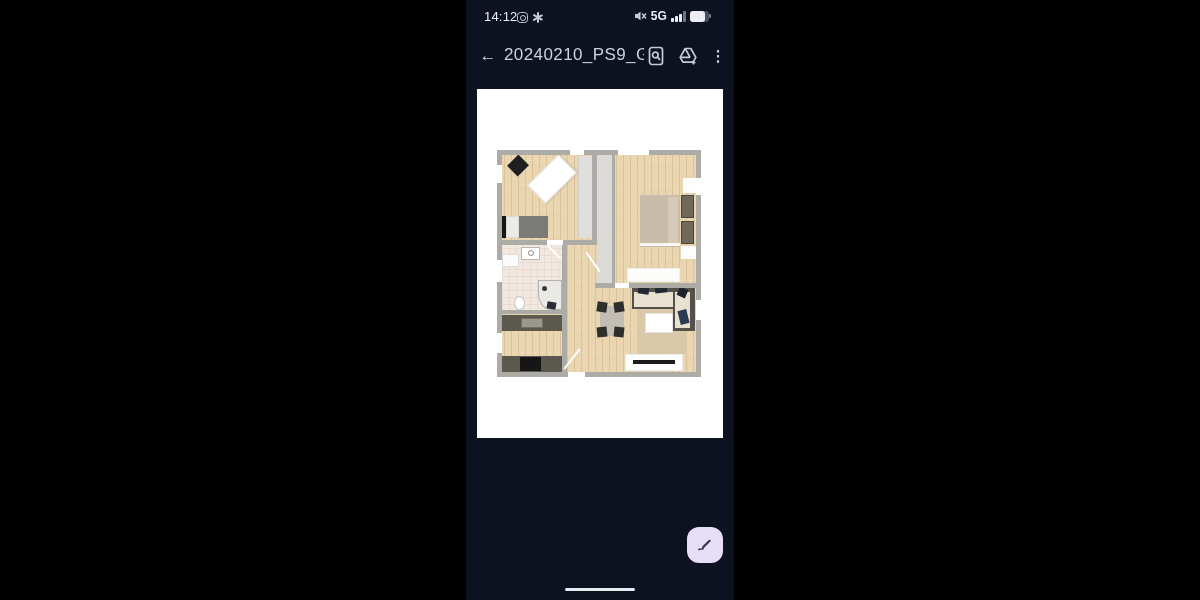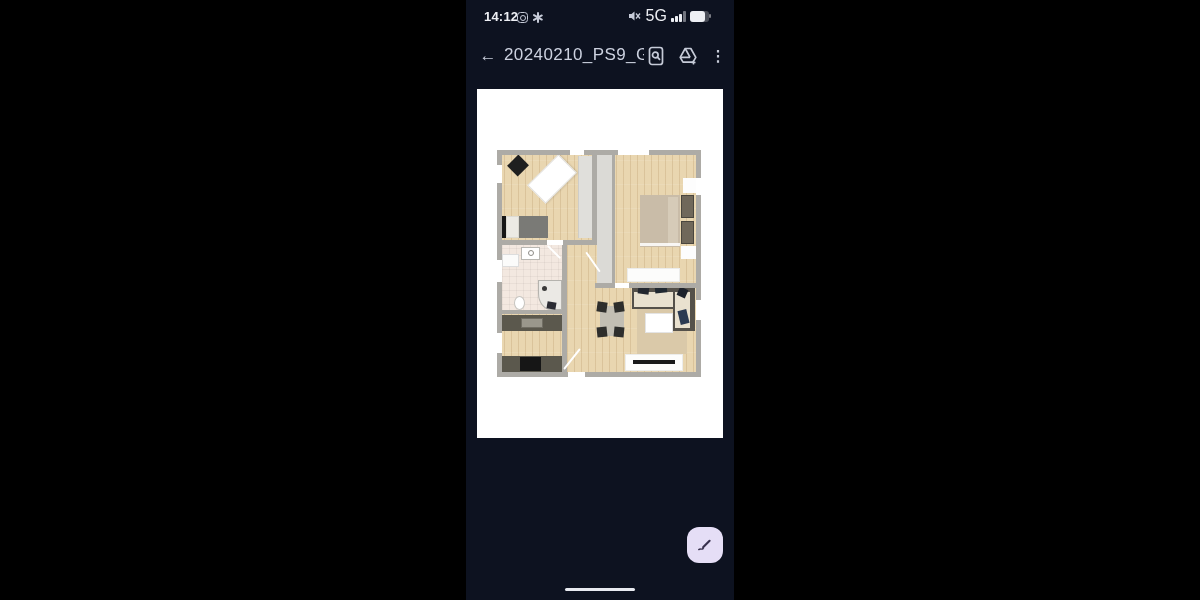--- a/index.html
+++ b/index.html
@@ -9,29 +9,29 @@
     --wall:#adaba6; --wood:#e9d6b0; --bath-floor:#f3e8e0; --strip:#dbdad6;
     --counter:#5b584d; --rug:#dac9a9; --sofa-frame:#55514a; --sofa-cushion:#e9e1cf;
     --bed-beige:#c9bca8; --dark:#1b1b1b;
   }
   *{margin:0;padding:0;box-sizing:border-box;}
   html,body{width:1200px;height:600px;overflow:hidden;}
   body{background:var(--outer-bg);font-family:"Liberation Sans",sans-serif;position:relative;}
   .screen{position:absolute;left:466px;top:0;width:268px;height:600px;background:var(--screen-bg);}
   
   .statusbar{position:absolute;left:0;top:0;width:100%;height:32px;}
-  .sb-time{position:absolute;left:18px;top:9px;font-size:13px;font-weight:700;color:var(--status-color);letter-spacing:.2px;}
+  .sb-time{position:absolute;left:18px;top:9px;font-size:13px;font-weight:400;color:var(--status-color);letter-spacing:.2px;}
   .sb-insta{position:absolute;left:51px;top:12px;width:11px;height:11px;border:1.4px solid var(--icon-color);border-radius:3.5px;}
   .sb-insta::after{content:"";position:absolute;left:2.2px;top:2.2px;width:4px;height:4px;border:1.2px solid var(--icon-color);border-radius:50%;}
   .sb-star{position:absolute;left:66px;top:11px;width:11px;height:13px;}
   .sb-star i{position:absolute;left:5px;top:1px;width:1.6px;height:11px;background:var(--icon-color);border-radius:1px;}
   .sb-star i:nth-child(2){transform:rotate(60deg);}
   .sb-star i:nth-child(3){transform:rotate(-60deg);}
   .sb-right{position:absolute;right:22px;top:8px;height:16px;display:flex;align-items:center;gap:4px;}
-  .sb-5g{font-size:16px;font-weight:400;color:var(--status-color);letter-spacing:.2px;}
+  .sb-5g{font-size:12px;font-weight:700;color:var(--status-color);letter-spacing:.2px;}
   .bars{display:flex;align-items:flex-end;gap:1.5px;height:11px;}
   .bars i{display:block;width:2.6px;background:var(--status-color);border-radius:.8px;}
   .bars i:nth-child(1){height:4px;}.bars i:nth-child(2){height:6px;}
   .bars i:nth-child(3){height:8px;}.bars i:nth-child(4){height:11px;opacity:.45;}
   .battery{position:relative;width:22px;height:11px;}
   .battery .body{position:absolute;left:0;top:0;width:19px;height:11px;border-radius:3px;background:rgba(255,255,255,.25);}
   .battery .fill{position:absolute;left:0;top:0;width:15px;height:11px;border-radius:3px;background:var(--status-color);}
   .battery .tip{position:absolute;right:1px;top:3.5px;width:2px;height:4px;border-radius:1px;background:rgba(255,255,255,.45);}
   
   .header{position:absolute;left:0;top:40px;width:100%;height:34px;}

